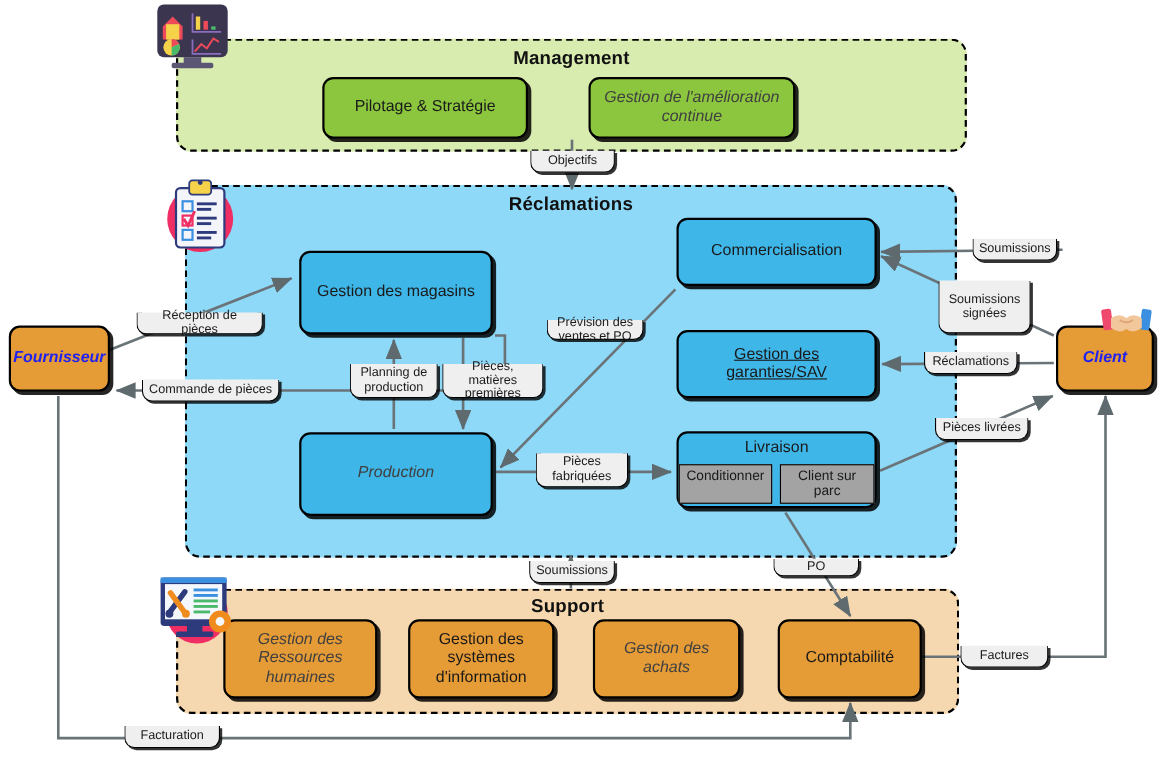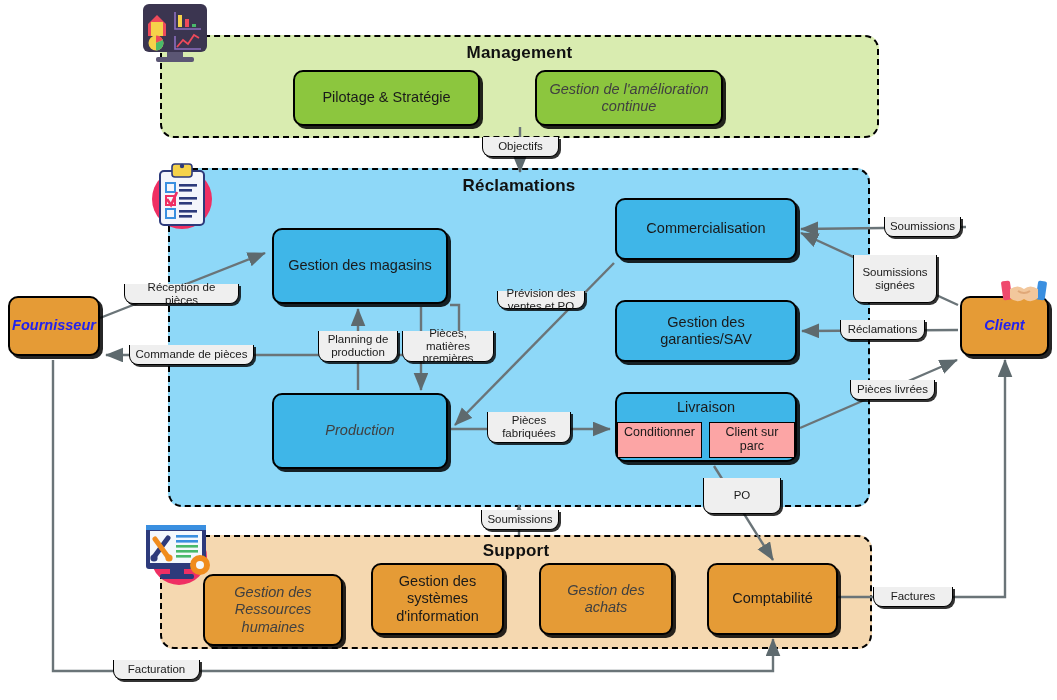--- a/index.html
+++ b/index.html
@@ -30,31 +30,31 @@
   .italic-blue-n{font-style:italic;color:#404040;font-weight:normal;}
 
   
   #box-pilotage{left:293px;top:70px;width:187px;height:56px;}
   #box-amelioration{left:535px;top:70px;width:188px;height:56px;}
 
   
   #box-magasins{left:272px;top:228px;width:176px;height:76px;}
   #box-production{left:272px;top:393px;width:176px;height:76px;}
   #box-commercialisation{left:615px;top:198px;width:182px;height:62px;}
-  #box-garanties{left:615px;top:300px;width:182px;height:62px;}
+  #box-garanties{left:615px;top:300px;width:182px;height:62px;text-decoration:underline;}
   #box-livraison{left:615px;top:392px;width:182px;height:70px;
                  display:block;padding:0;}
   #box-livraison .liv-title{text-align:center;font-size:14.5px;color:#1a1a1a;
                             margin-top:5px;}
   .liv-row{display:flex;justify-content:center;gap:7px;margin-top:6px;}
-  .liv-sub{background:#fca5a5;border:1.6px solid #000;font-size:12.5px;color:#1a1a1a;
+  .liv-sub{background:#a3a3a3;border:1.6px solid #000;font-size:12.5px;color:#1a1a1a;
            padding:3px 6px;line-height:1.1;}
 
   
-  #box-grh{left:203px;top:563px;width:140px;height:72px;margin-top:11px;}
+  #box-grh{left:203px;top:563px;width:140px;height:72px;}
   #box-gsi{left:371px;top:563px;width:133px;height:72px;}
   #box-achats{left:539px;top:563px;width:134px;height:72px;}
   #box-compta{left:707px;top:563px;width:131px;height:72px;}
 
   
   #box-fournisseur{left:8px;top:296px;width:92px;height:60px;}
   #box-client{left:960px;top:296px;width:89px;height:60px;}
 
   
   .tag{position:absolute;z-index:4;background:#efefef;border:1.7px solid #000;
@@ -169,21 +169,21 @@
   <div class="tag" style="left:884px;top:217px;width:77px;height:20px;">Soumissions</div>
 
   <div class="tag" style="left:853px;top:255px;width:84px;height:48px;">Soumissions signées</div>
 
   <div class="tag" style="left:840px;top:320px;width:85px;height:20px;">Réclamations</div>
 
   <div class="tag" style="left:850px;top:380px;width:85px;height:20px;">Pièces livrées</div>
 
   <div class="tag" style="left:481px;top:510px;width:78px;height:20px;">Soumissions</div>
 
-  <div class="tag" style="left:703px;top:478px;width:78px;height:36px;">PO</div>
+  <div class="tag" style="left:703px;top:508px;width:78px;height:16px;">PO</div>
 
   <div class="tag" style="left:873px;top:587px;width:80px;height:20px;">Factures</div>
 
   <div class="tag" style="left:113px;top:660px;width:87px;height:20px;">Facturation</div>
 
   <svg class="deco" id="icon-management" viewBox="0 0 82 66">
     <rect x="9" y="2" width="64" height="48" rx="6" fill="#3b3550"></rect>
     <path d="M14 22 l9-9 9 9 v12 h-18 z" fill="#ef4a5a"></path>
     <rect x="17" y="20" width="12" height="14" fill="#f5d24a"></rect>
     <circle cx="22" cy="41" r="7.5" fill="#f5d24a"></circle>

